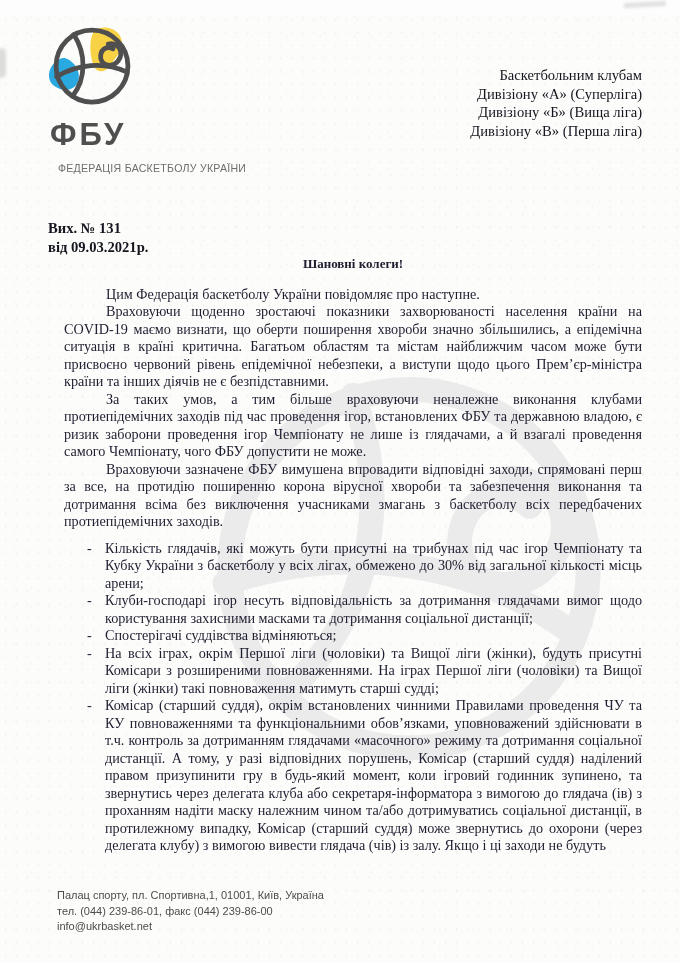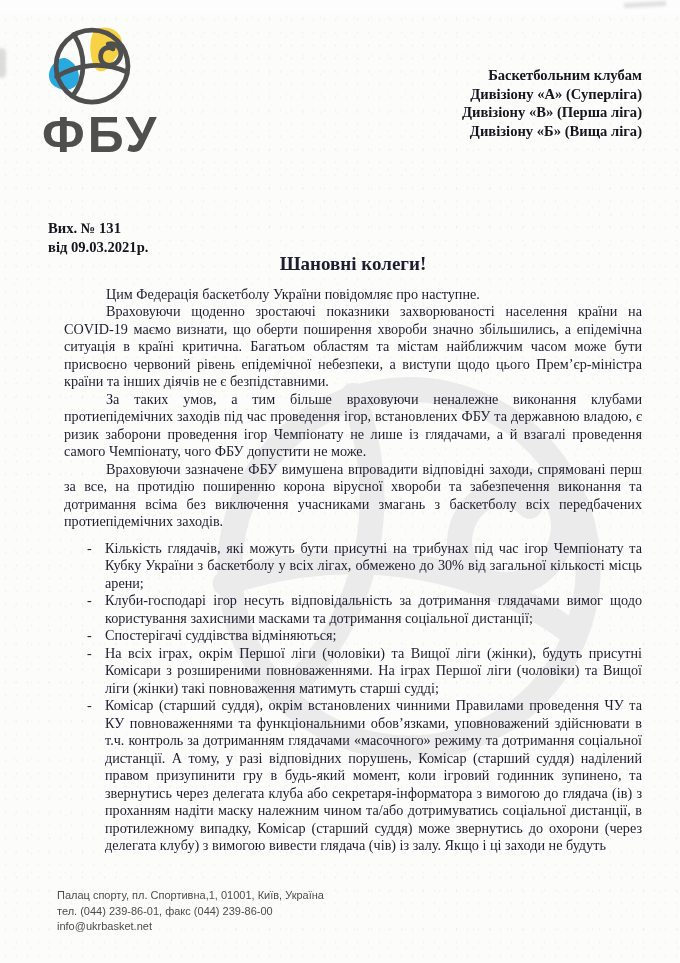--- a/index.html
+++ b/index.html
@@ -26,34 +26,34 @@
   .watermark .wm-strokes{fill:none;stroke:var(--watermark,#ebebeb);stroke-width:5.2;
     stroke-linecap:round;stroke-linejoin:round;}
   
   .logo-block{position:absolute;left:38px;top:22px;width:230px;}
   .logo-ball{display:block;margin-left:6px;}
   .logo-ball .blob-blue{fill:var(--logo-blue,#2aa9e0);}
   .logo-ball .blob-yellow{fill:var(--logo-yellow,#f7d245);}
   .logo-ball .strokes{fill:none;stroke:var(--logo-stroke,#4f4f4f);stroke-width:5;
     stroke-linecap:round;stroke-linejoin:round;}
   .logo-acronym{font-family:"Liberation Sans", sans-serif;font-weight:700;
-    font-size:50px;letter-spacing:3px;color:var(--logo-stroke,#4f4f4f);
-    margin:2px 0 0 4px;line-height:38px;}
+    font-size:31px;letter-spacing:3px;color:var(--logo-stroke,#4f4f4f);
+    margin:2px 0 0 12px;line-height:38px;}
   .logo-caption{font-family:"Liberation Sans", sans-serif;font-size:10.6px;
     line-height:13.5px;color:#6e6e6e;letter-spacing:.25px;margin:8px 0 0 20px;}
   
   .addressee{position:absolute;top:66px;right:38px;text-align:right;
-    font-weight:700;font-size:14.6px;line-height:18.6px;color:#15151f;}
+    font-weight:400;font-size:14.6px;line-height:18.6px;color:#15151f;}
   
   .ref-block{position:absolute;left:48px;top:219px;
     font-weight:700;font-size:14.6px;line-height:18.6px;color:#15151f;}
   
   .content{position:absolute;left:64px;top:255px;width:578px;
     font-size:14.2px;line-height:17.5px;text-align:justify;}
-  .salutation{text-align:center;font-weight:700;font-size:19px;margin:0 0 13px 0;}
+  .salutation{text-align:center;font-weight:700;font-size:13px;margin:0 0 13px 0;}
   .para{margin:0;text-indent:42px;}
   .effective-line{margin:0;text-indent:42px;}
   .effective-line b{font-weight:700;}
   .bullet-list{margin-top:9px;}
   .li{position:relative;padding-left:41px;text-align:justify;}
   .li .dash{position:absolute;left:23px;top:0;}
   
   .footer{position:absolute;left:57px;top:888px;
     font-family:"Liberation Sans", sans-serif;font-size:11px;line-height:15.5px;
     color:#4c4c4c;}
@@ -82,28 +82,29 @@
       <path class="blob-yellow" d="M56,7 C67,3 79,9 81,19 C83,30 75,36 70,44 C65,52 56,55 52,46 C48,37 47,22 50,14 C51.5,10 53,8 56,7 Z"></path>
       <g class="strokes">
         <circle cx="50" cy="46" r="37.5"></circle>
         <path d="M31,13 C44,33 44,59 30,77"></path>
         <path d="M13,57 C35,44 62,41 86,52"></path>
         <path d="M67,23 C78,21 84,32 77,41 C70,49 58,45 59,35 C60,27 67,25 72,28"></path>
       </g>
     </svg>
     <div class="logo-acronym">ФБУ</div>
     <div class="logo-caption">
+      <div>ФЕДЕРАЦІЯ БАСКЕТБОЛУ УКРАЇНИ</div>
     </div>
   </div>
 
   <div class="addressee">
     <div>Баскетбольним клубам</div>
     <div>Дивізіону «А» (Суперліга)</div>
+    <div>Дивізіону «Б» (Вища ліга)</div>
     <div>Дивізіону «В» (Перша ліга)</div>
-    <div>Дивізіону «Б» (Вища ліга)</div>
   </div>
 
   <div class="ref-block">
     <div>Вих. № 131</div>
     <div>від 09.03.2021р.</div>
   </div>
 
   <div class="content">
     <div class="salutation">Шановні колеги!</div>
 

